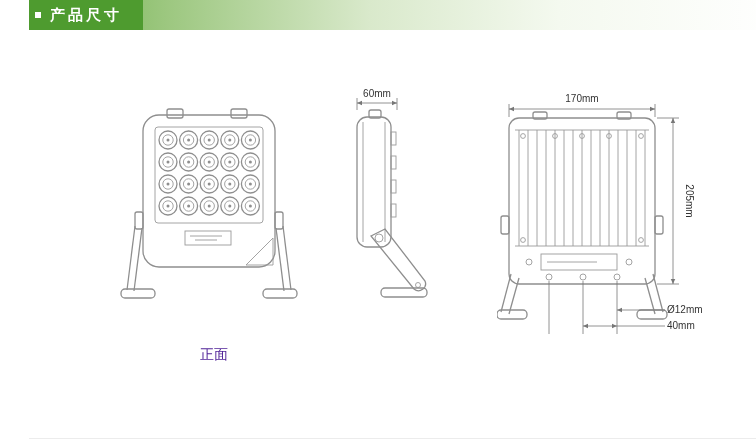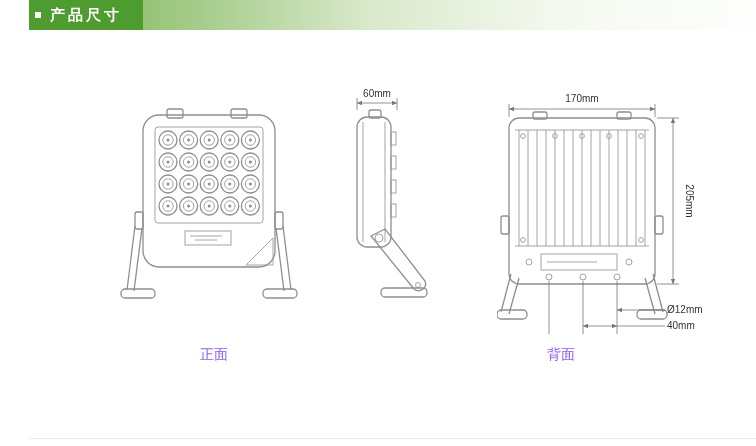--- a/index.html
+++ b/index.html
@@ -14,21 +14,21 @@
   .title-box {
     position:absolute; top:0; left:0; width:114px; height:30px;
     background:#4e9b2f; color:#ffffff; display:flex; align-items:center; justify-content:center;
     font-size:15px; font-weight:bold; letter-spacing:3px;
   }
   .title-bullet {
     position:absolute; left:6px; top:12px; width:6px; height:6px; background:#ffffff;
   }
   .view { position:absolute; }
   .view-label {
-    position:absolute; font-size:14px; color:#8b5cf6; text-align:center;
+    position:absolute; font-size:14px; color:#4c1d95; text-align:center;
   }
   .bottom-rule {
     position:absolute; left:0; top:438px; width:756px; height:1px; background:#ececec;
   }
   svg text {
     font-family:"Liberation Sans", sans-serif; font-size:10px; fill:#333;
   }
   .outline { stroke:#8e8e8e; fill:none; stroke-width:1.3; }
   .thin    { stroke:#9a9a9a; fill:none; stroke-width:0.9; }
   .dim     { stroke:#777;    fill:none; stroke-width:0.8; }
@@ -235,16 +235,15 @@
         <text x="170" y="225" text-anchor="start">Ø12mm</text>
       </g>
 
       <g>
         <line x1="86" y1="238" x2="120" y2="238" class="dim" marker-start="url(#arB)" marker-end="url(#arB)"></line>
         <line x1="120" y1="238" x2="168" y2="238" class="dim"></line>
         <text x="170" y="241" text-anchor="start">40mm</text>
       </g>
     </svg>
   </div>
-  <div class="view-label" style="left:492px; top:346px; width:80px;">背面</div>
 
   <div class="bottom-rule"></div>
 </div>
 
 </body></html>

